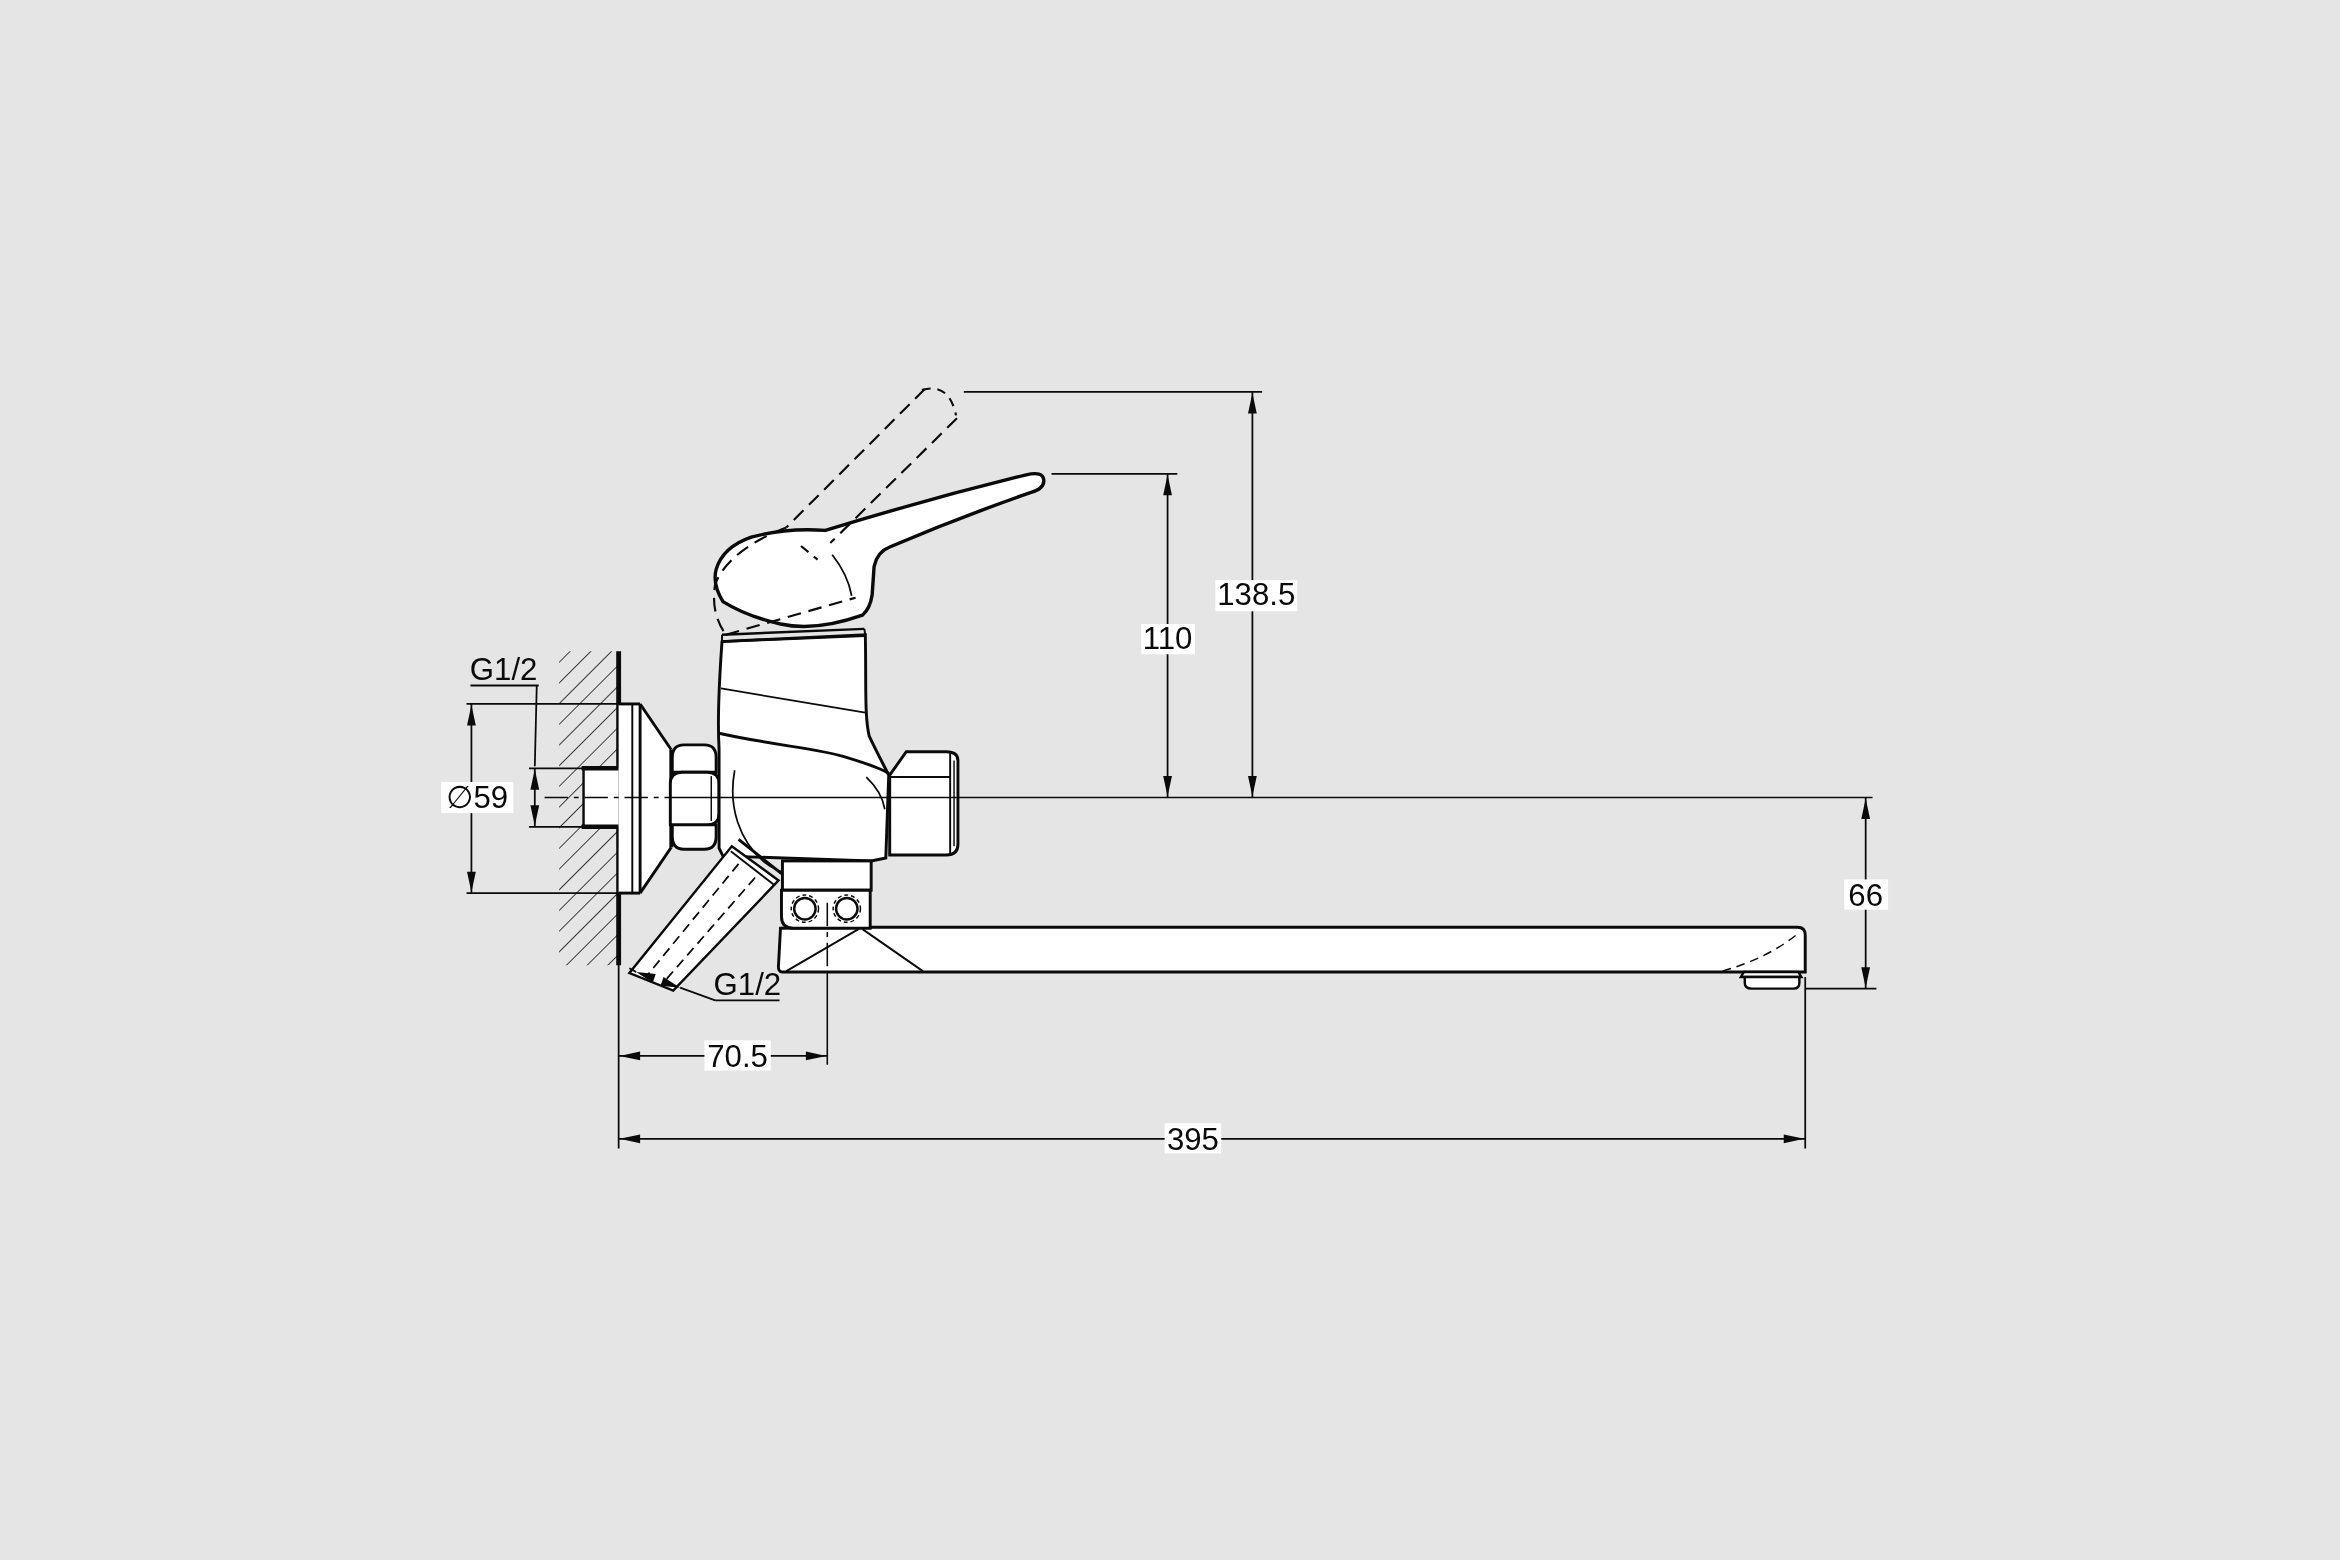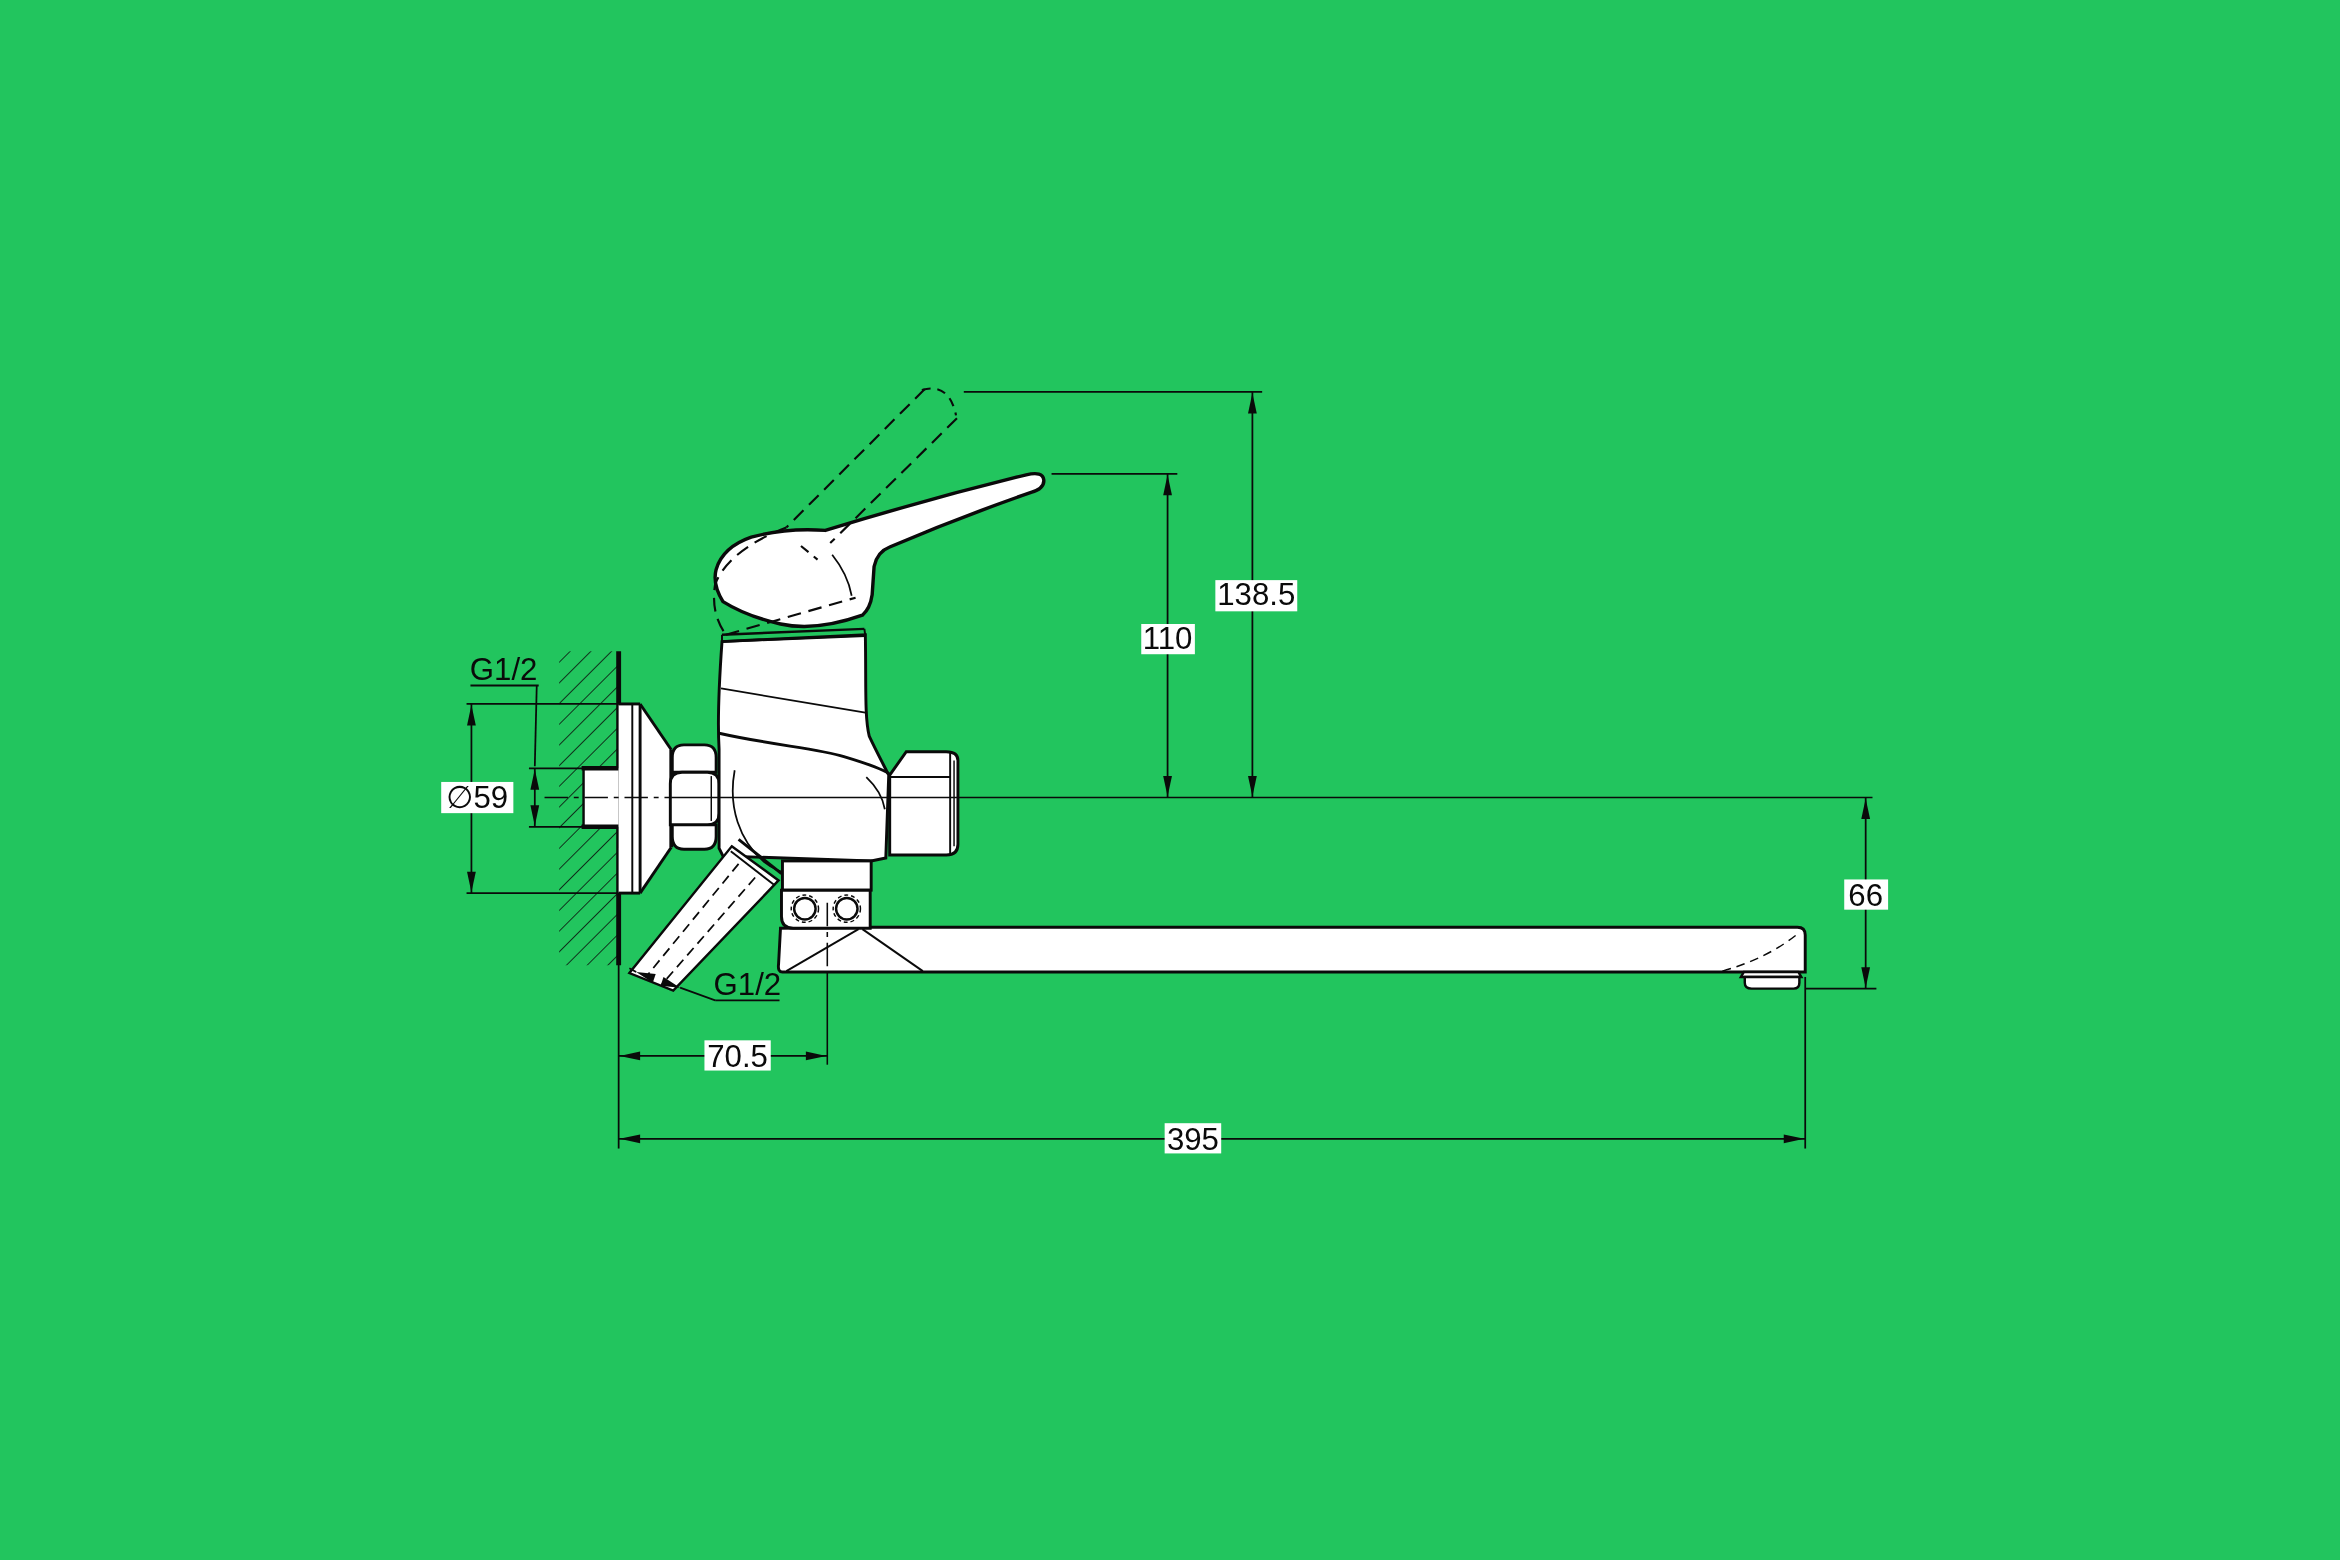--- a/index.html
+++ b/index.html
@@ -1,16 +1,16 @@
 <!DOCTYPE html>
 <html><head>
 <meta charset="utf-8">
 <style>
   html,body{margin:0;padding:0;background:#ffffff;}
-  .stage{position:relative;width:2341px;height:1560px;background:#22c55e;overflow:hidden;
+  .stage{position:relative;width:2341px;height:1560px;background:#e5e5e5;overflow:hidden;
          font-family:"Liberation Sans","DejaVu Sans",sans-serif;}
   svg{display:block;}
   .dimtext{font-family:"Liberation Sans","DejaVu Sans",sans-serif;font-size:32px;fill:#0a0a0a;}
 </style>
 </head>
 <body>
 
 <div class="stage">
 <svg width="2341" height="1560" viewBox="0 0 2400 1600">
   <defs>

